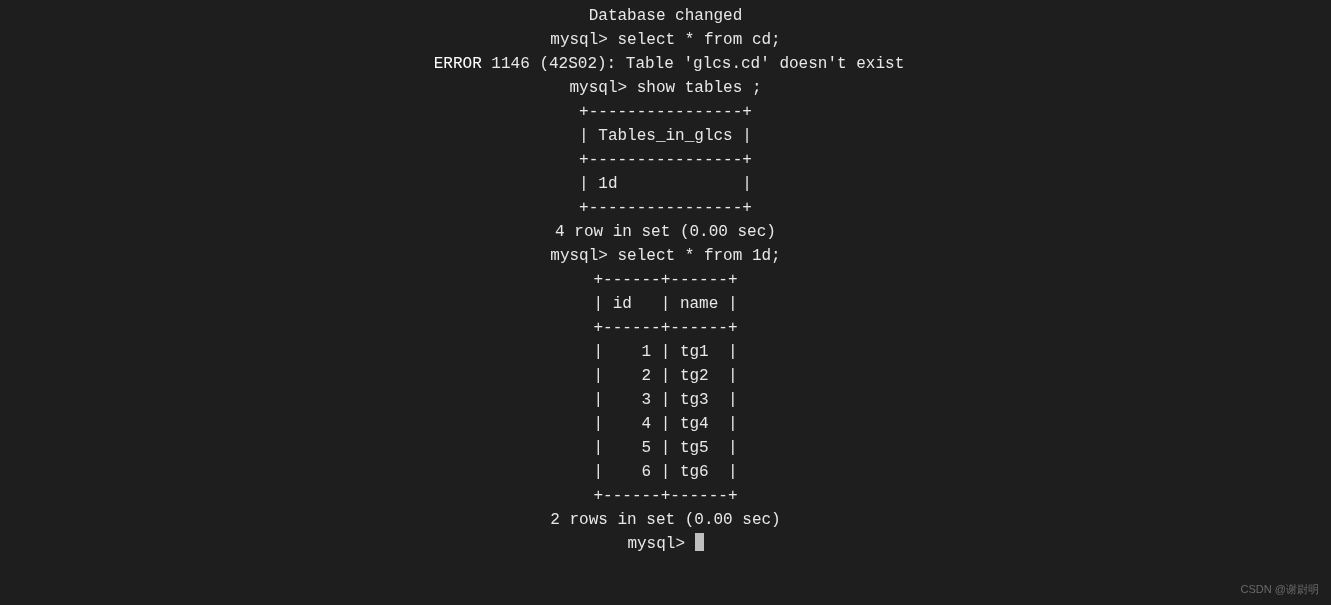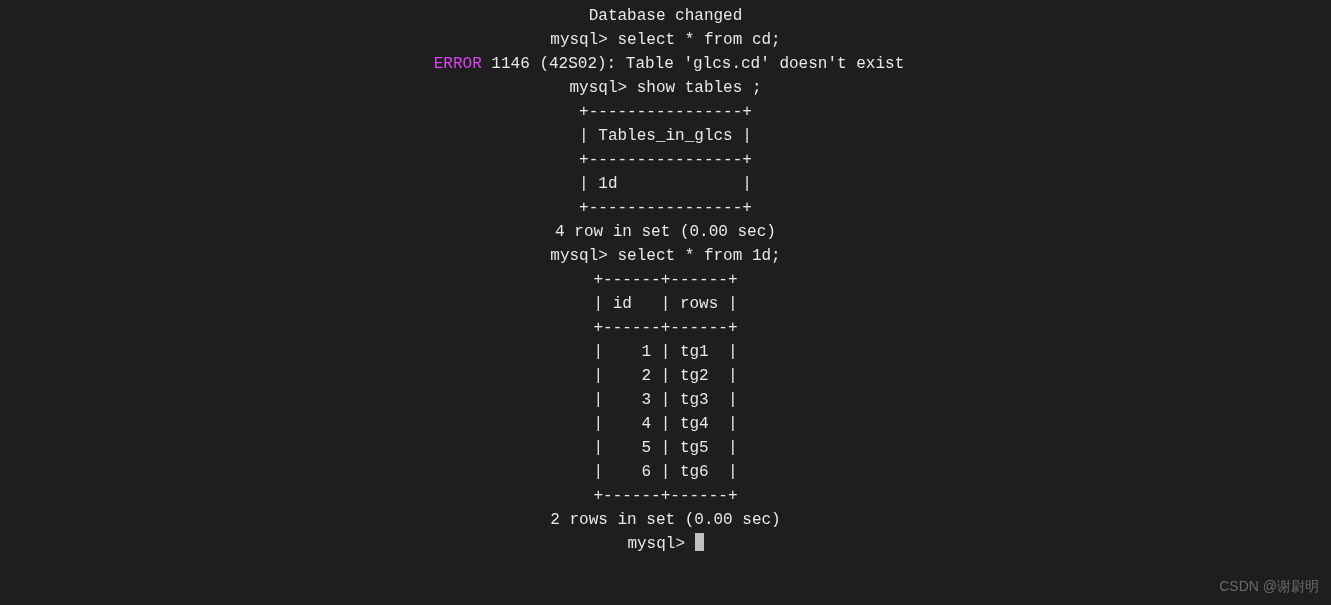--- a/index.html
+++ b/index.html
@@ -17,57 +17,57 @@
       width: 1331px;
       height: 605px;
       overflow: hidden;
       position: relative;
     }
     .line {
       white-space: pre;
       text-align: center;
     }
     .error {
-      color: #d946ef;
+      color: #ffffff;
       margin-left: 7px;
     }
     .cursor {
       display: inline-block;
       width: 9px;
       height: 18px;
       background-color: #c0c0c0;
       vertical-align: text-bottom;
       margin-bottom: 2px;
     }
     .watermark {
       position: absolute;
       bottom: 8px;
       right: 12px;
       color: #6a6a6a;
-      font-size: 14px;
+      font-size: 11px;
       font-family: Arial, sans-serif;
     }
   </style>
 </head>
 <body>
 
 <div class="line">Database changed</div>
 <div class="line">mysql&gt; select * from cd;</div>
 <div class="line"><span class="error">ERROR</span><span> 1146 (42S02): Table 'glcs.cd' doesn't exist</span></div>
 <div class="line">mysql&gt; show tables ;</div>
 <div class="line">+----------------+</div>
 <div class="line">| Tables_in_glcs |</div>
 <div class="line">+----------------+</div>
 <div class="line">| 1d             |</div>
 <div class="line">+----------------+</div>
 <div class="line">4 row in set (0.00 sec)</div>
 <div class="line"></div>
 <div class="line">mysql&gt; select * from 1d;</div>
 <div class="line">+------+------+</div>
-<div class="line">| id   | rows |</div>
+<div class="line">| id   | name |</div>
 <div class="line">+------+------+</div>
 <div class="line">|    1 | tg1  |</div>
 <div class="line">|    2 | tg2  |</div>
 <div class="line">|    3 | tg3  |</div>
 <div class="line">|    4 | tg4  |</div>
 <div class="line">|    5 | tg5  |</div>
 <div class="line">|    6 | tg6  |</div>
 <div class="line">+------+------+</div>
 <div class="line">2 rows in set (0.00 sec)</div>
 <div class="line"></div>

